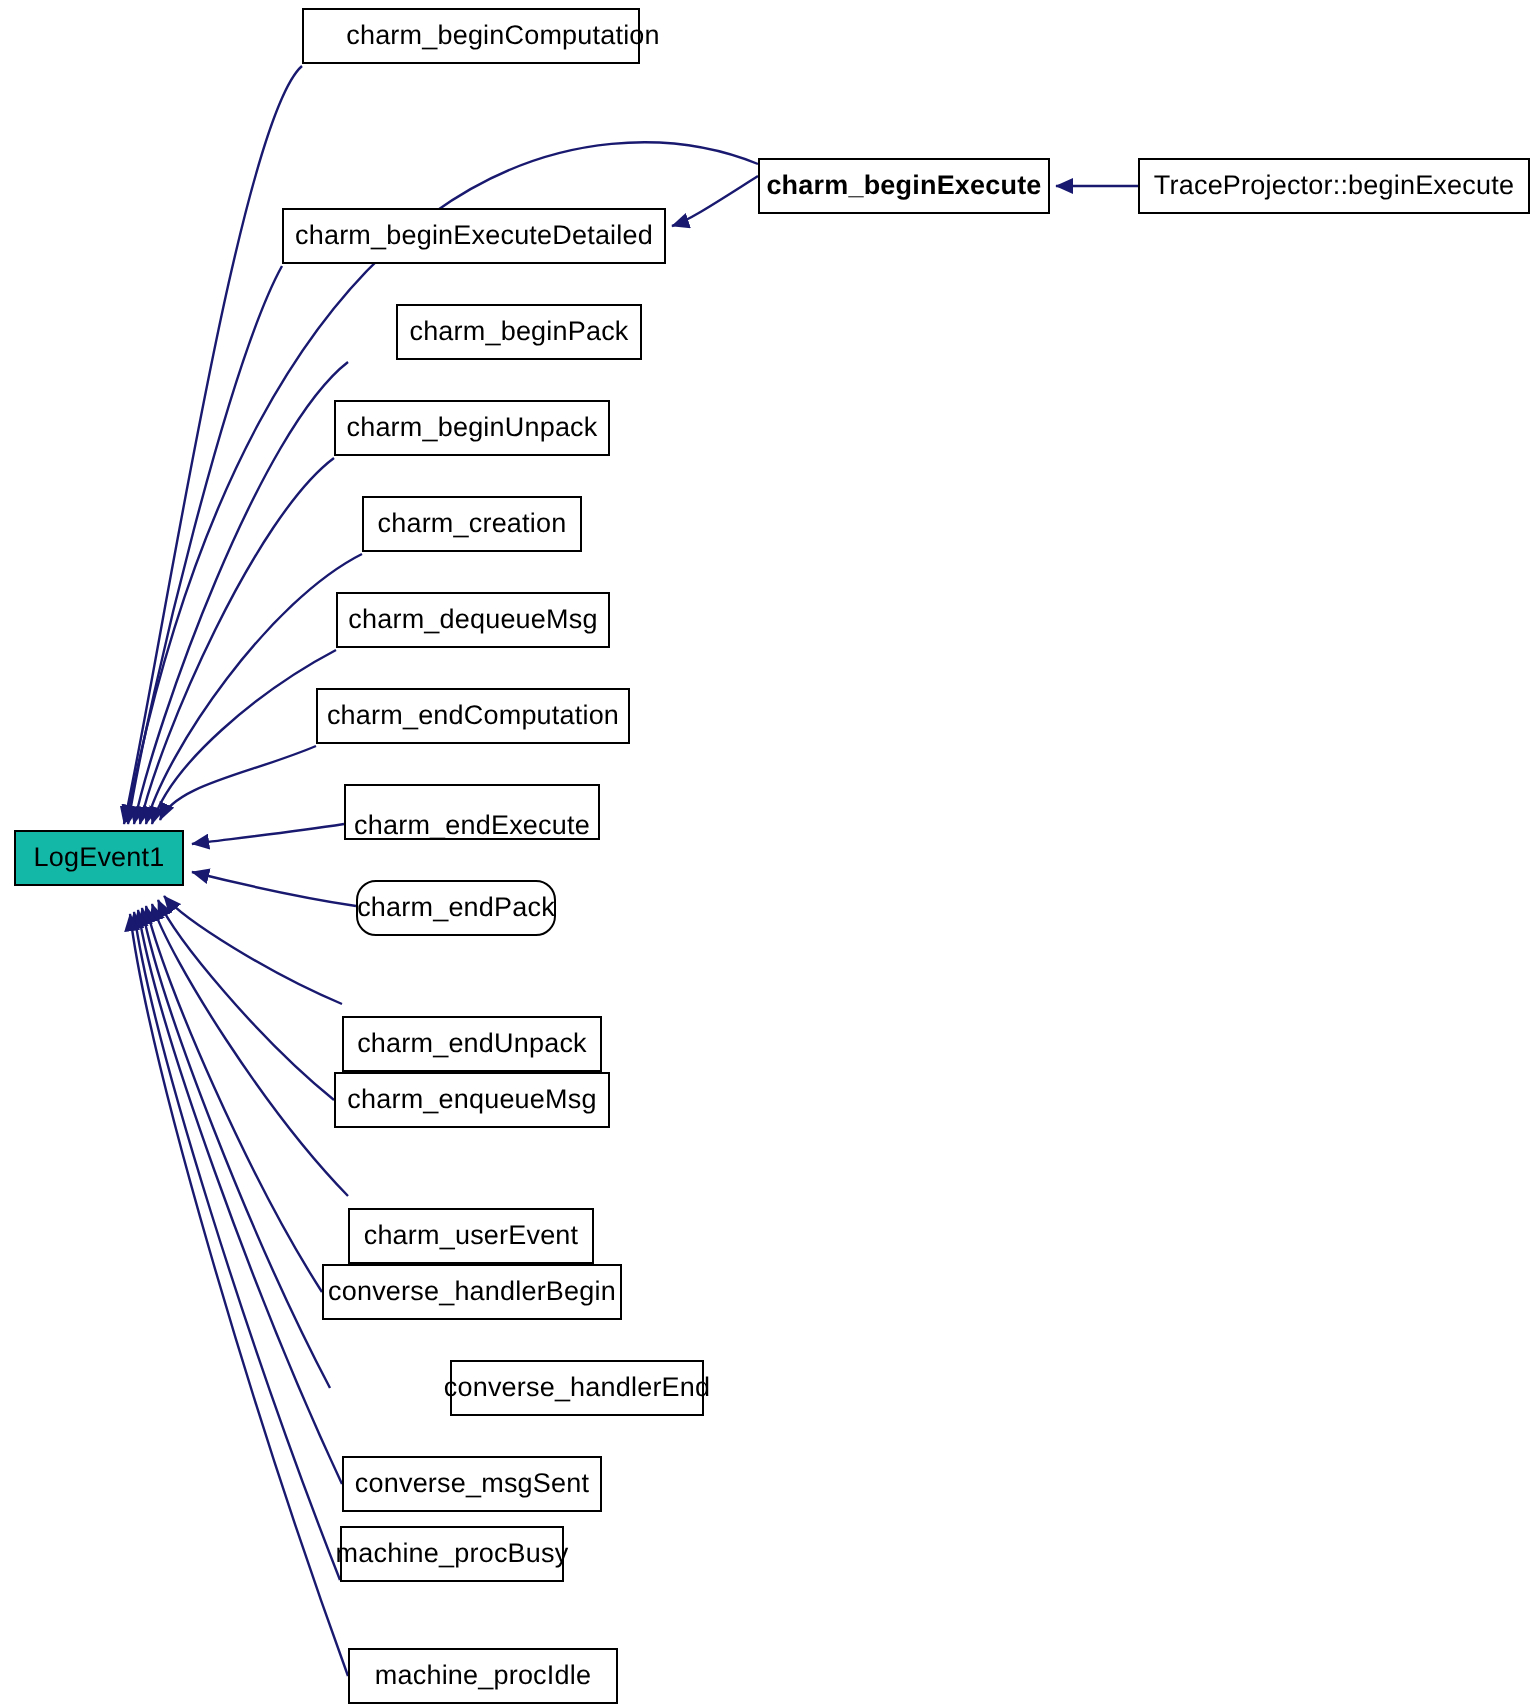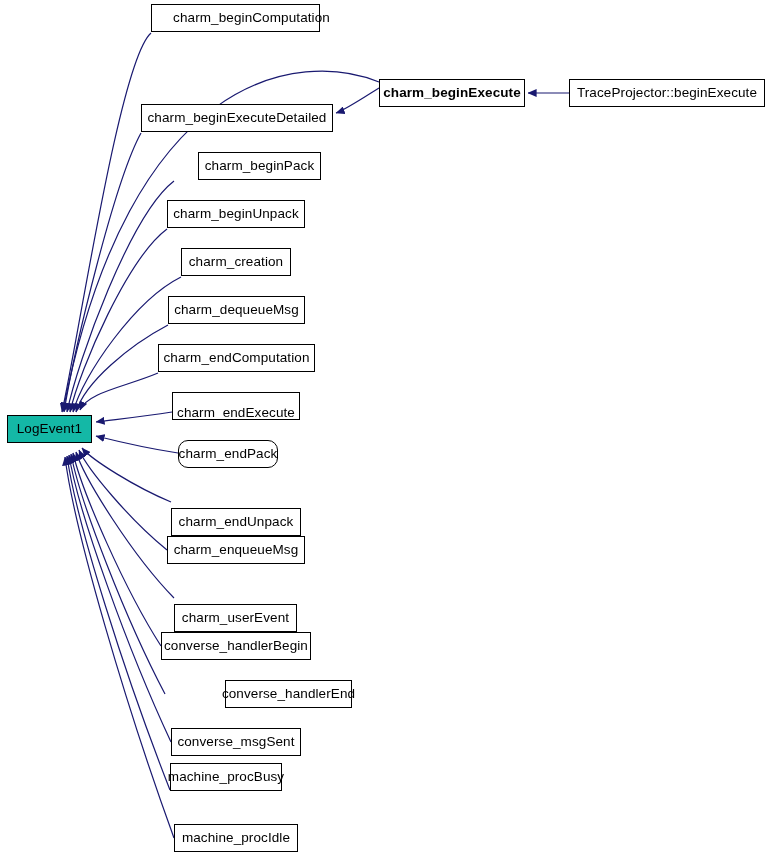--- a/index.html
+++ b/index.html
@@ -118,21 +118,21 @@
       </div>
       <div class="node" style="left: 177px; top: 680px; width: 127px; height: 28px; margin-left: 48px;">
         <span>converse_handlerEnd</span>
       </div>
       <div class="node" style="left: 171px; top: 728px; width: 130px; height: 28px;">
         <span>converse_msgSent</span>
       </div>
       <div class="node" style="left: 170px; top: 763px; width: 112px; height: 28px; align-items: center;">
         <span>machine_procBusy</span>
       </div>
-      <div class="node" style="left: 174px; top: 824px; width: 124px; height: 28px;">
+      <div class="node" style="left: 174px; top: 824px; width: 135px; height: 28px;">
         <span>machine_procIdle</span>
       </div>
       <div class="node" style="left: 379px; top: 79px; width: 146px; height: 28px; font-weight: bold;">
         <span>charm_beginExecute</span>
       </div>
       <div class="node" style="left: 569px; top: 79px; width: 196px; height: 28px;">
         <span>TraceProjector::beginExecute</span>
       </div>
     </div>
 </div>

